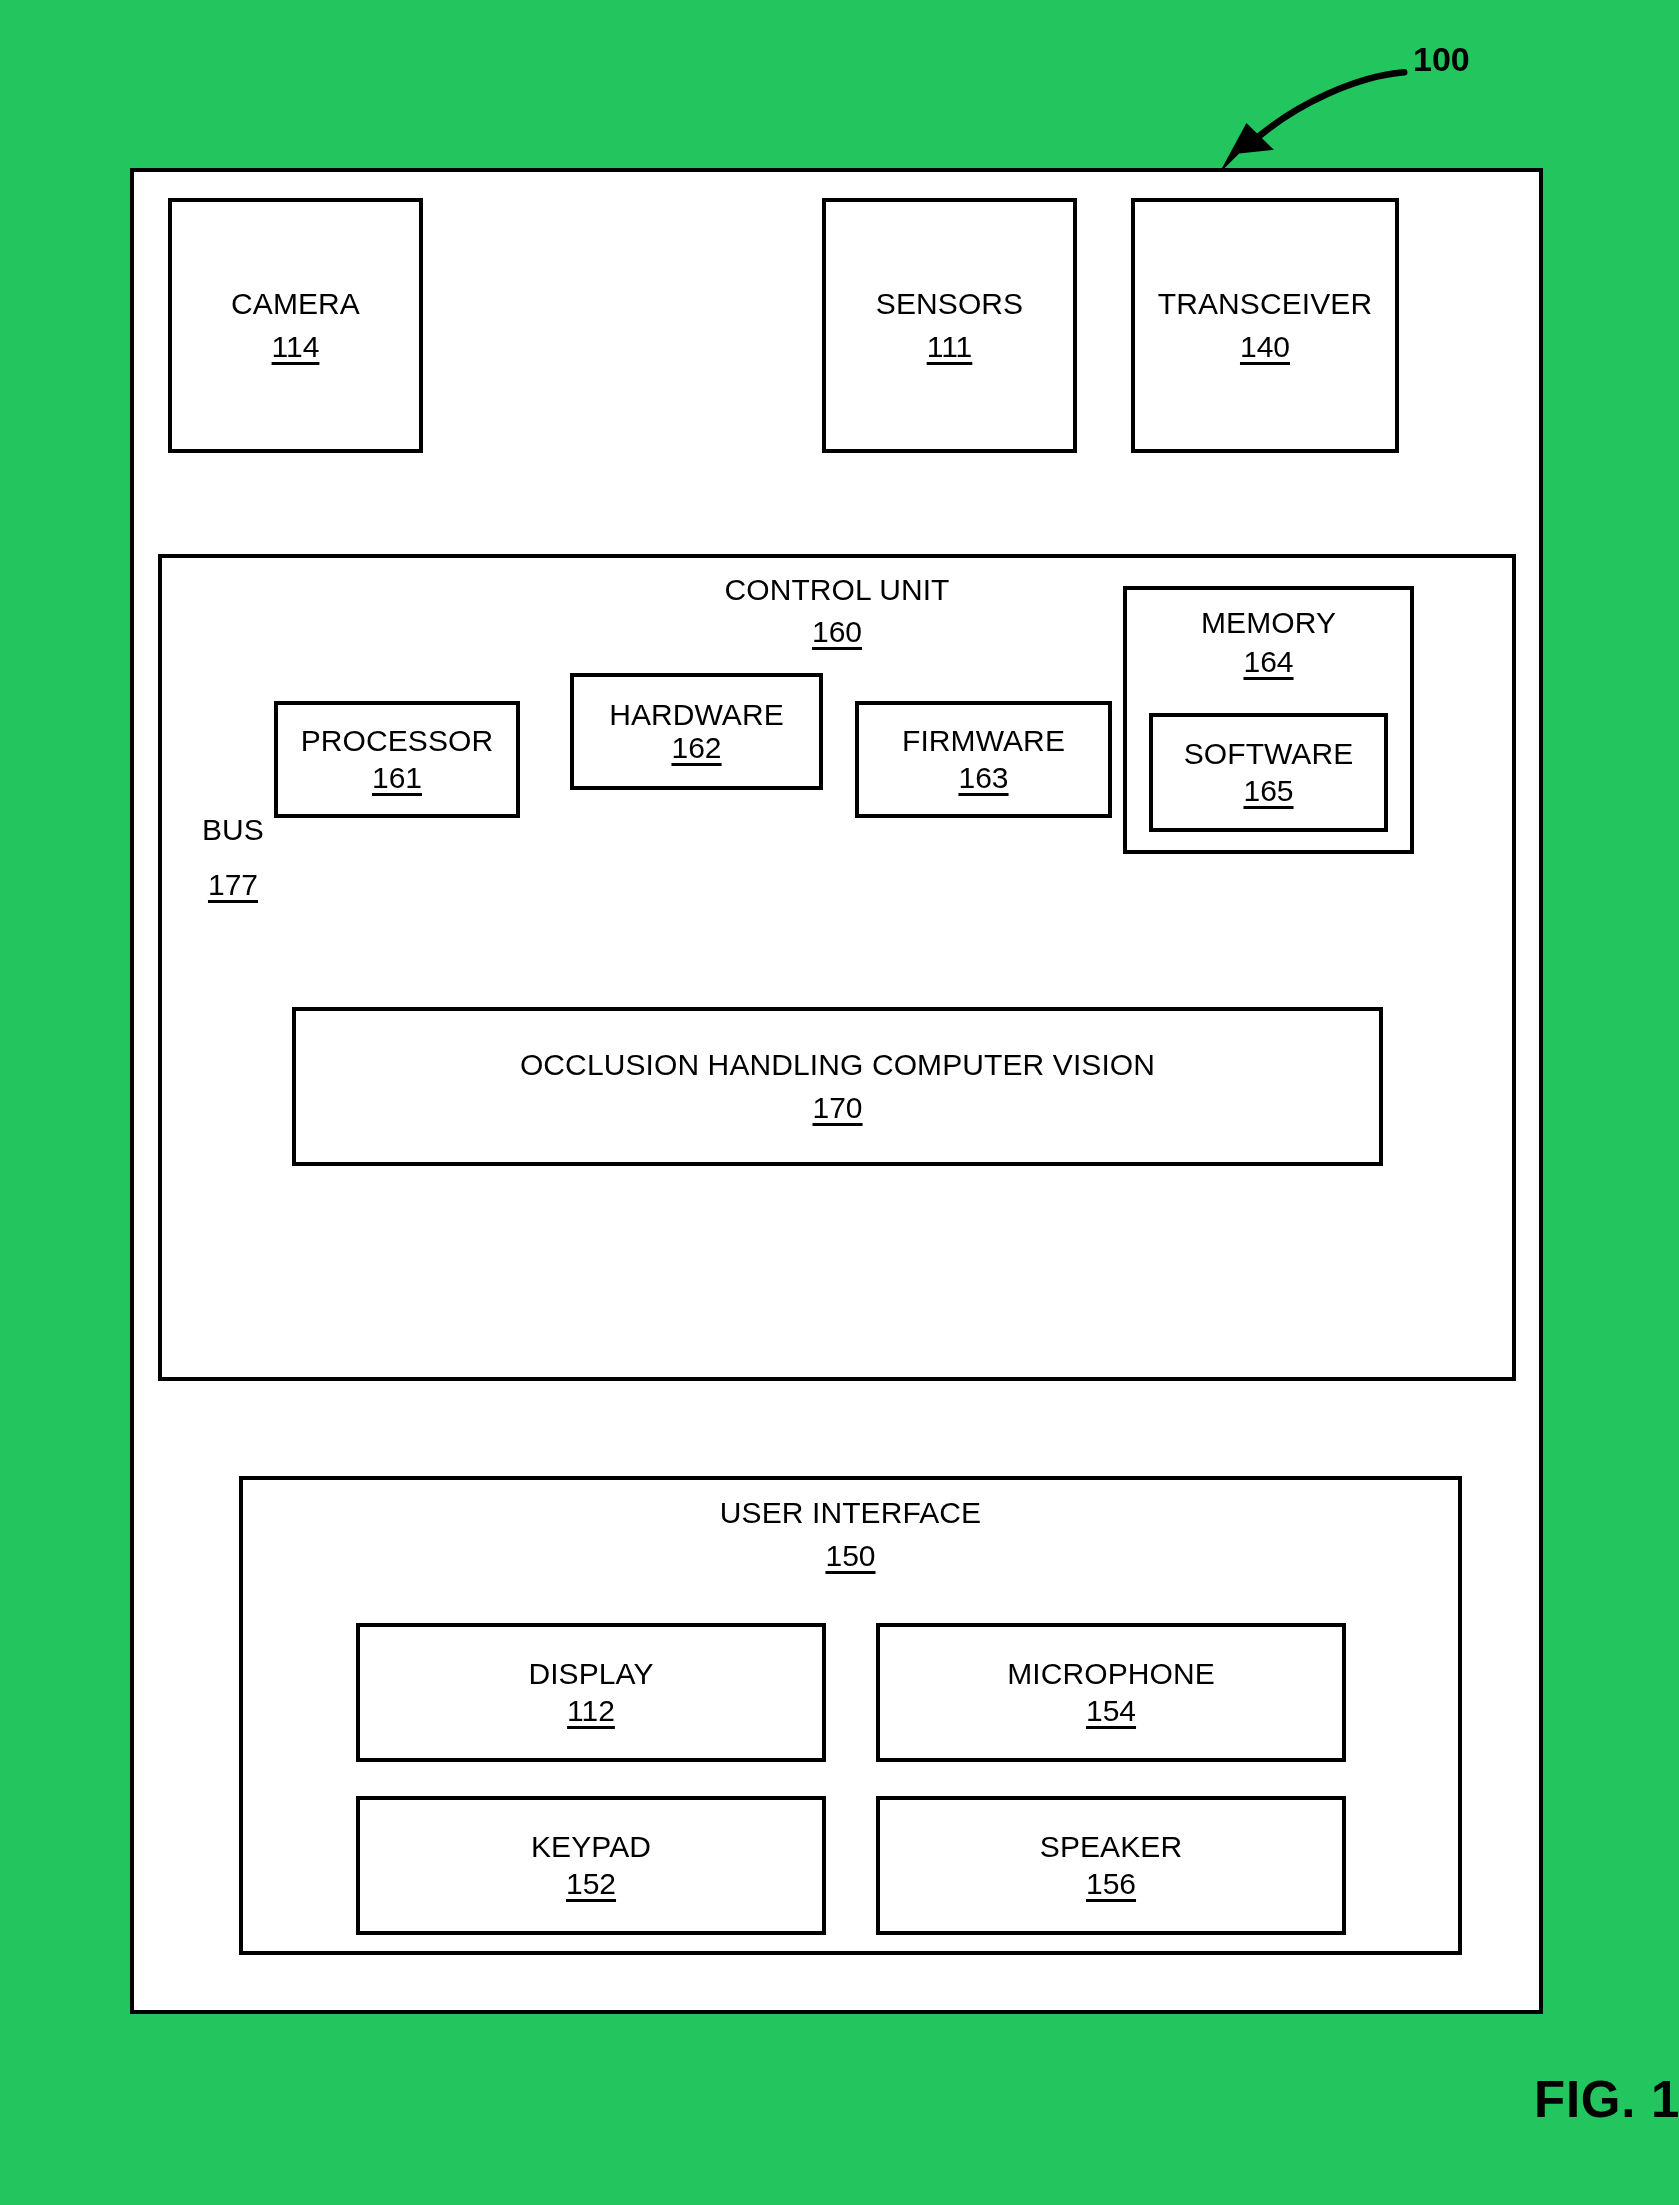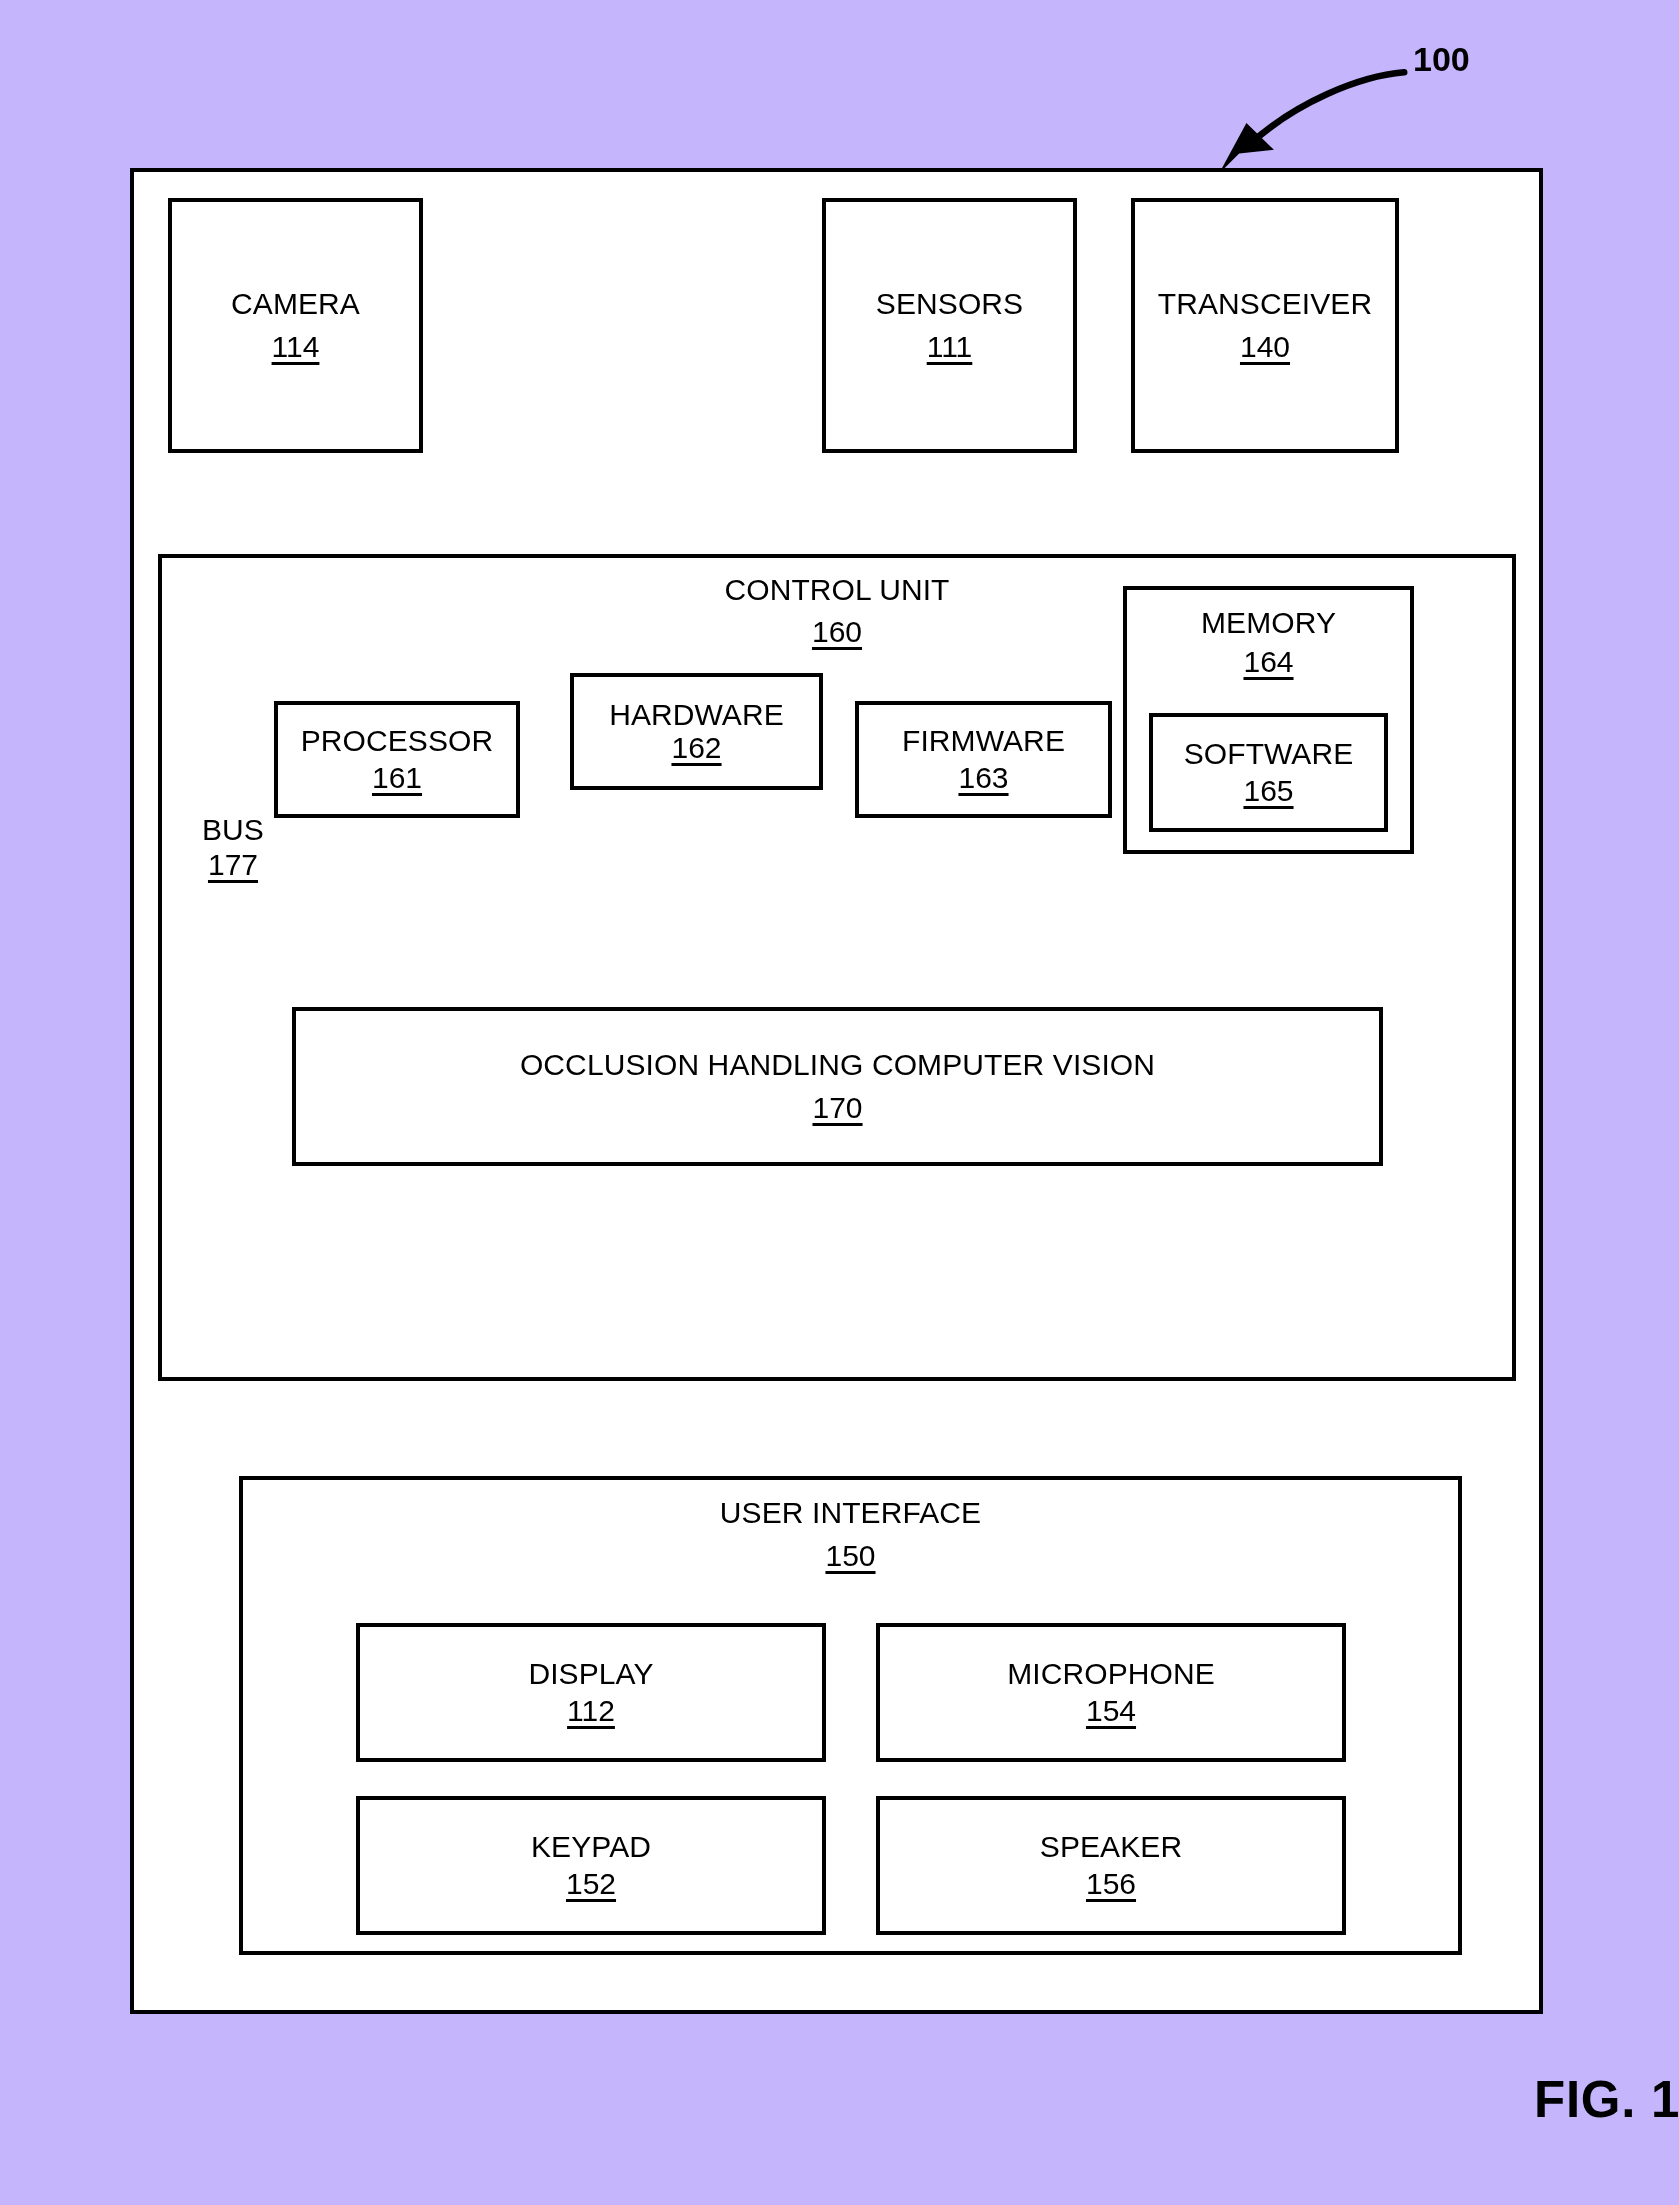--- a/index.html
+++ b/index.html
@@ -8,21 +8,21 @@
     background: #ffffff;
   }
   body {
     font-family: "Liberation Sans", sans-serif;
     color: #000000;
   }
   #figure {
     position: relative;
     width: 1680px;
     height: 2205px;
-    background: #c4b5fd;
+    background: #22c55e;
     overflow: hidden;
   }
   svg.layer {
     position: absolute;
     left: 0;
     top: 0;
     width: 1680px;
     height: 2205px;
   }
   .box {
@@ -139,21 +139,21 @@
     <div class="num">140</div>
   </div>
 
   <div class="box toplabel" style="left:158px; top:554px; width:1358px; height:827px; padding-top:16px;">
     <div class="lbl">CONTROL UNIT</div>
     <div class="num">160</div>
   </div>
 
   <div class="freelabel" style="left:168px; top:814px; width:130px;">
     <div class="lbl">BUS</div>
-    <div class="num" style="margin-top:3px;">177</div>
+    <div class="num" style="margin-top:23px;">177</div>
   </div>
 
   <div class="box" style="left:274px; top:701px; width:246px; height:117px;">
     <div class="lbl">PROCESSOR</div>
     <div class="num" style="margin-top:4.3px;">161</div>
   </div>
 
   <div class="box" style="left:570px; top:673px; width:253px; height:117px;">
     <div class="lbl">HARDWARE</div>
     <div class="num" style="margin-top:0;">162</div>

